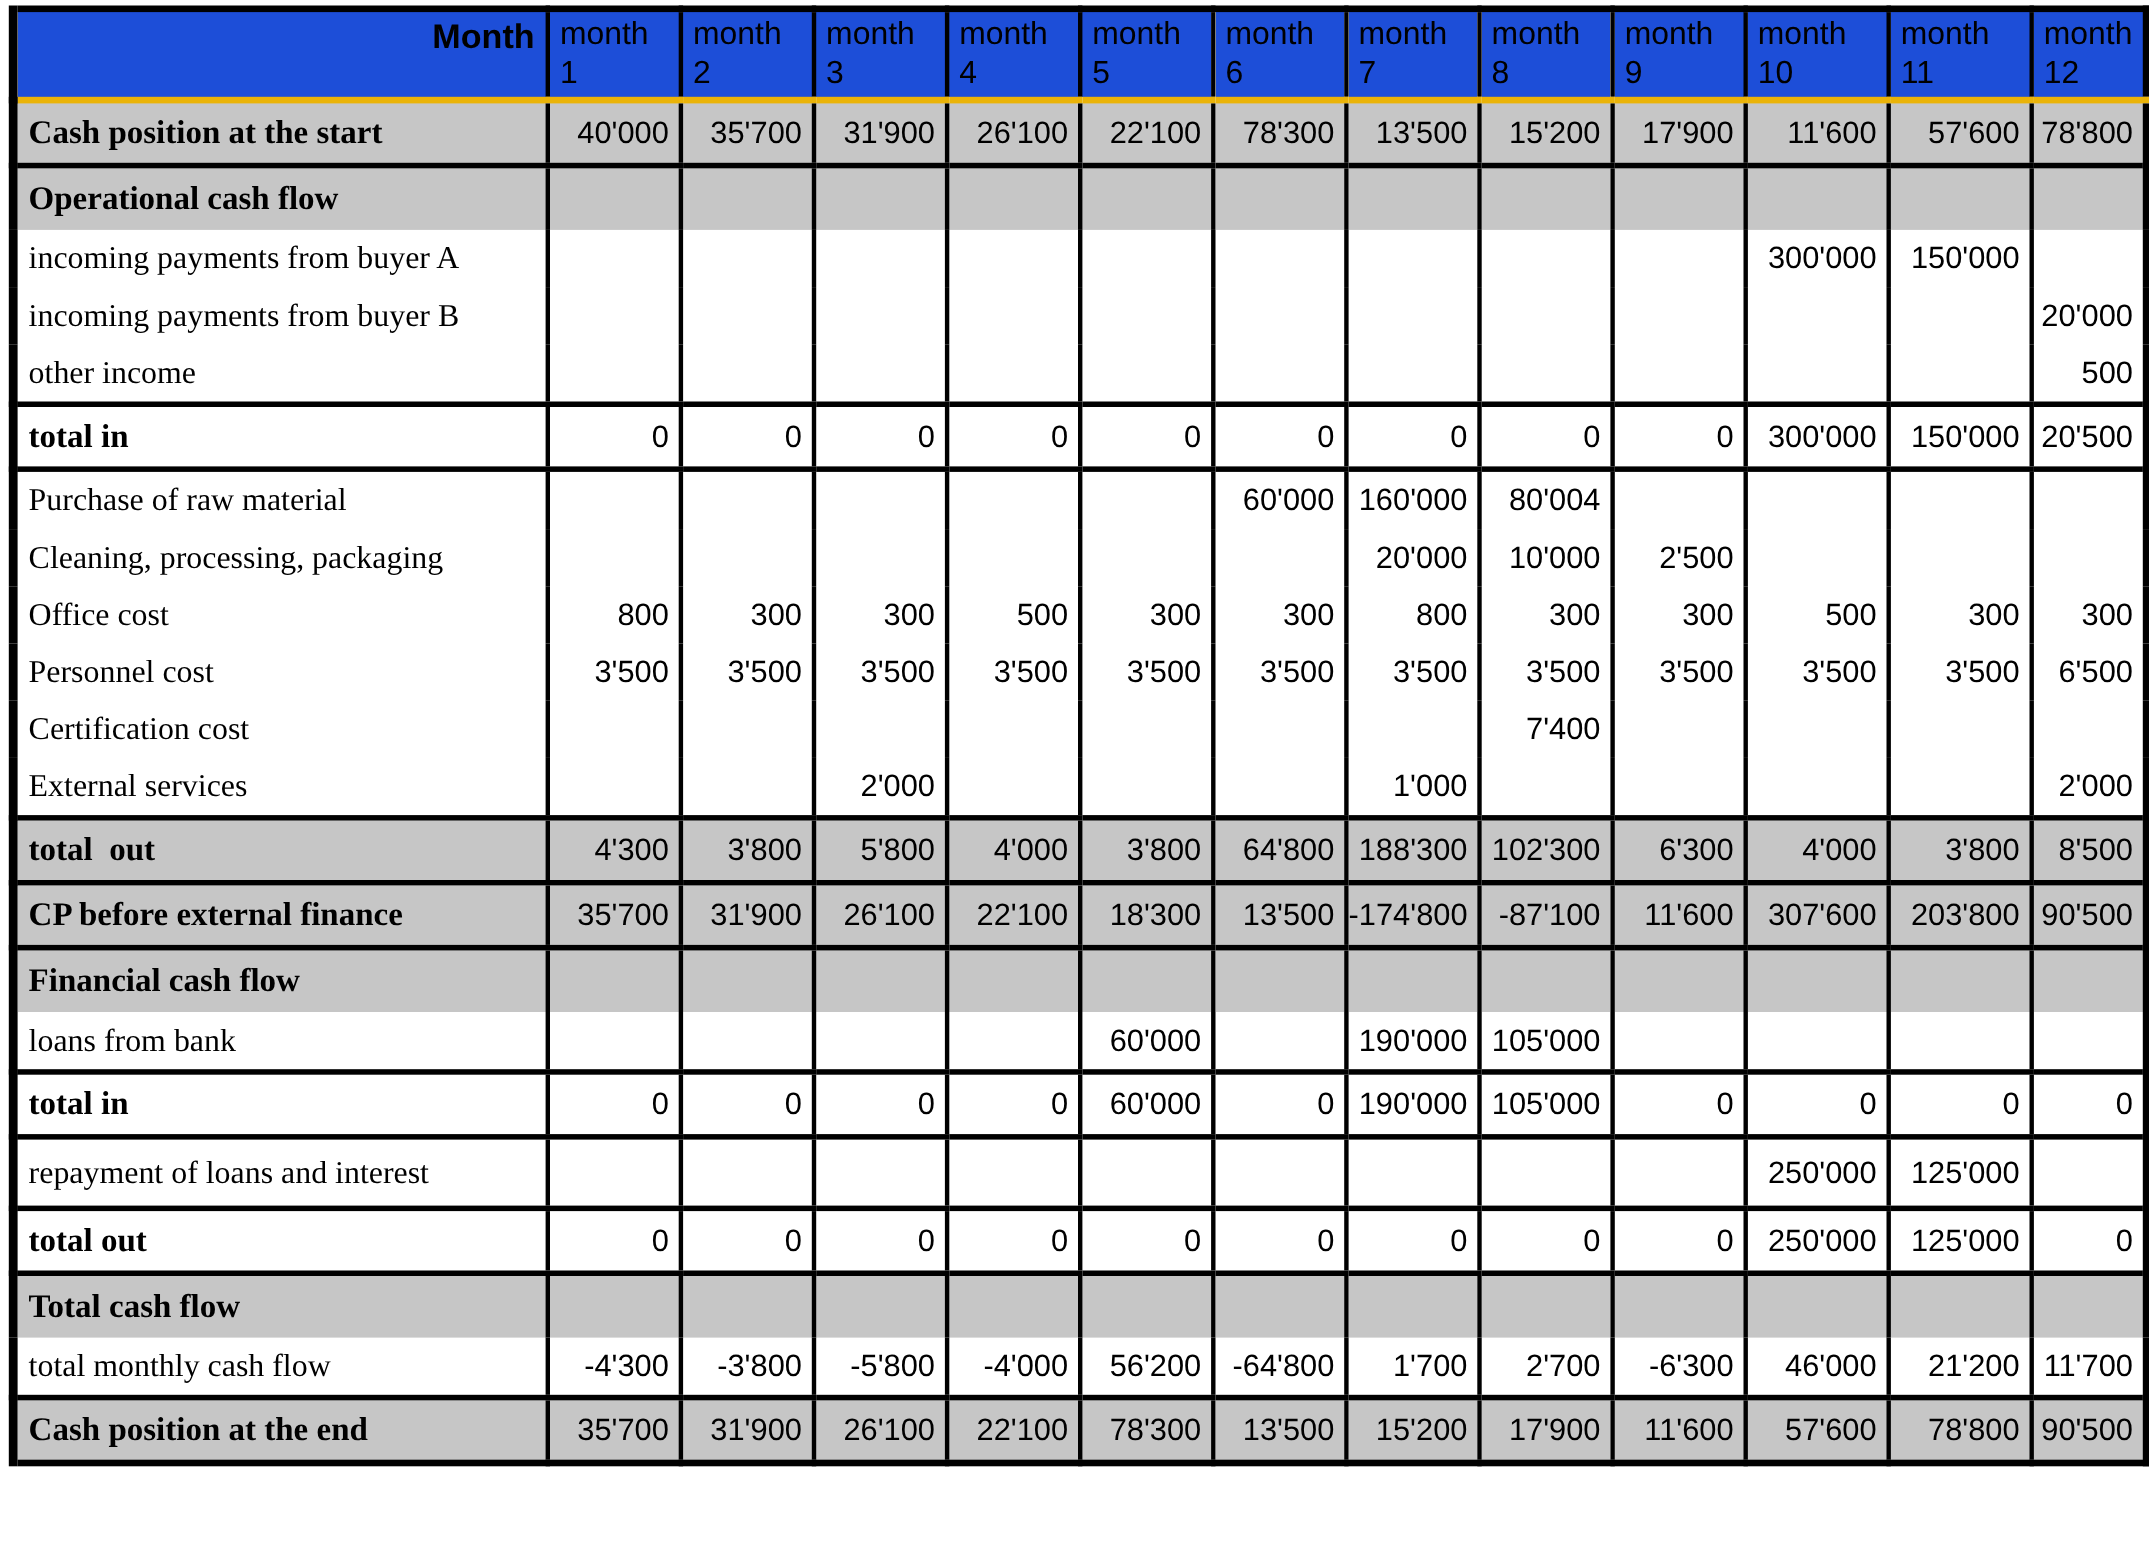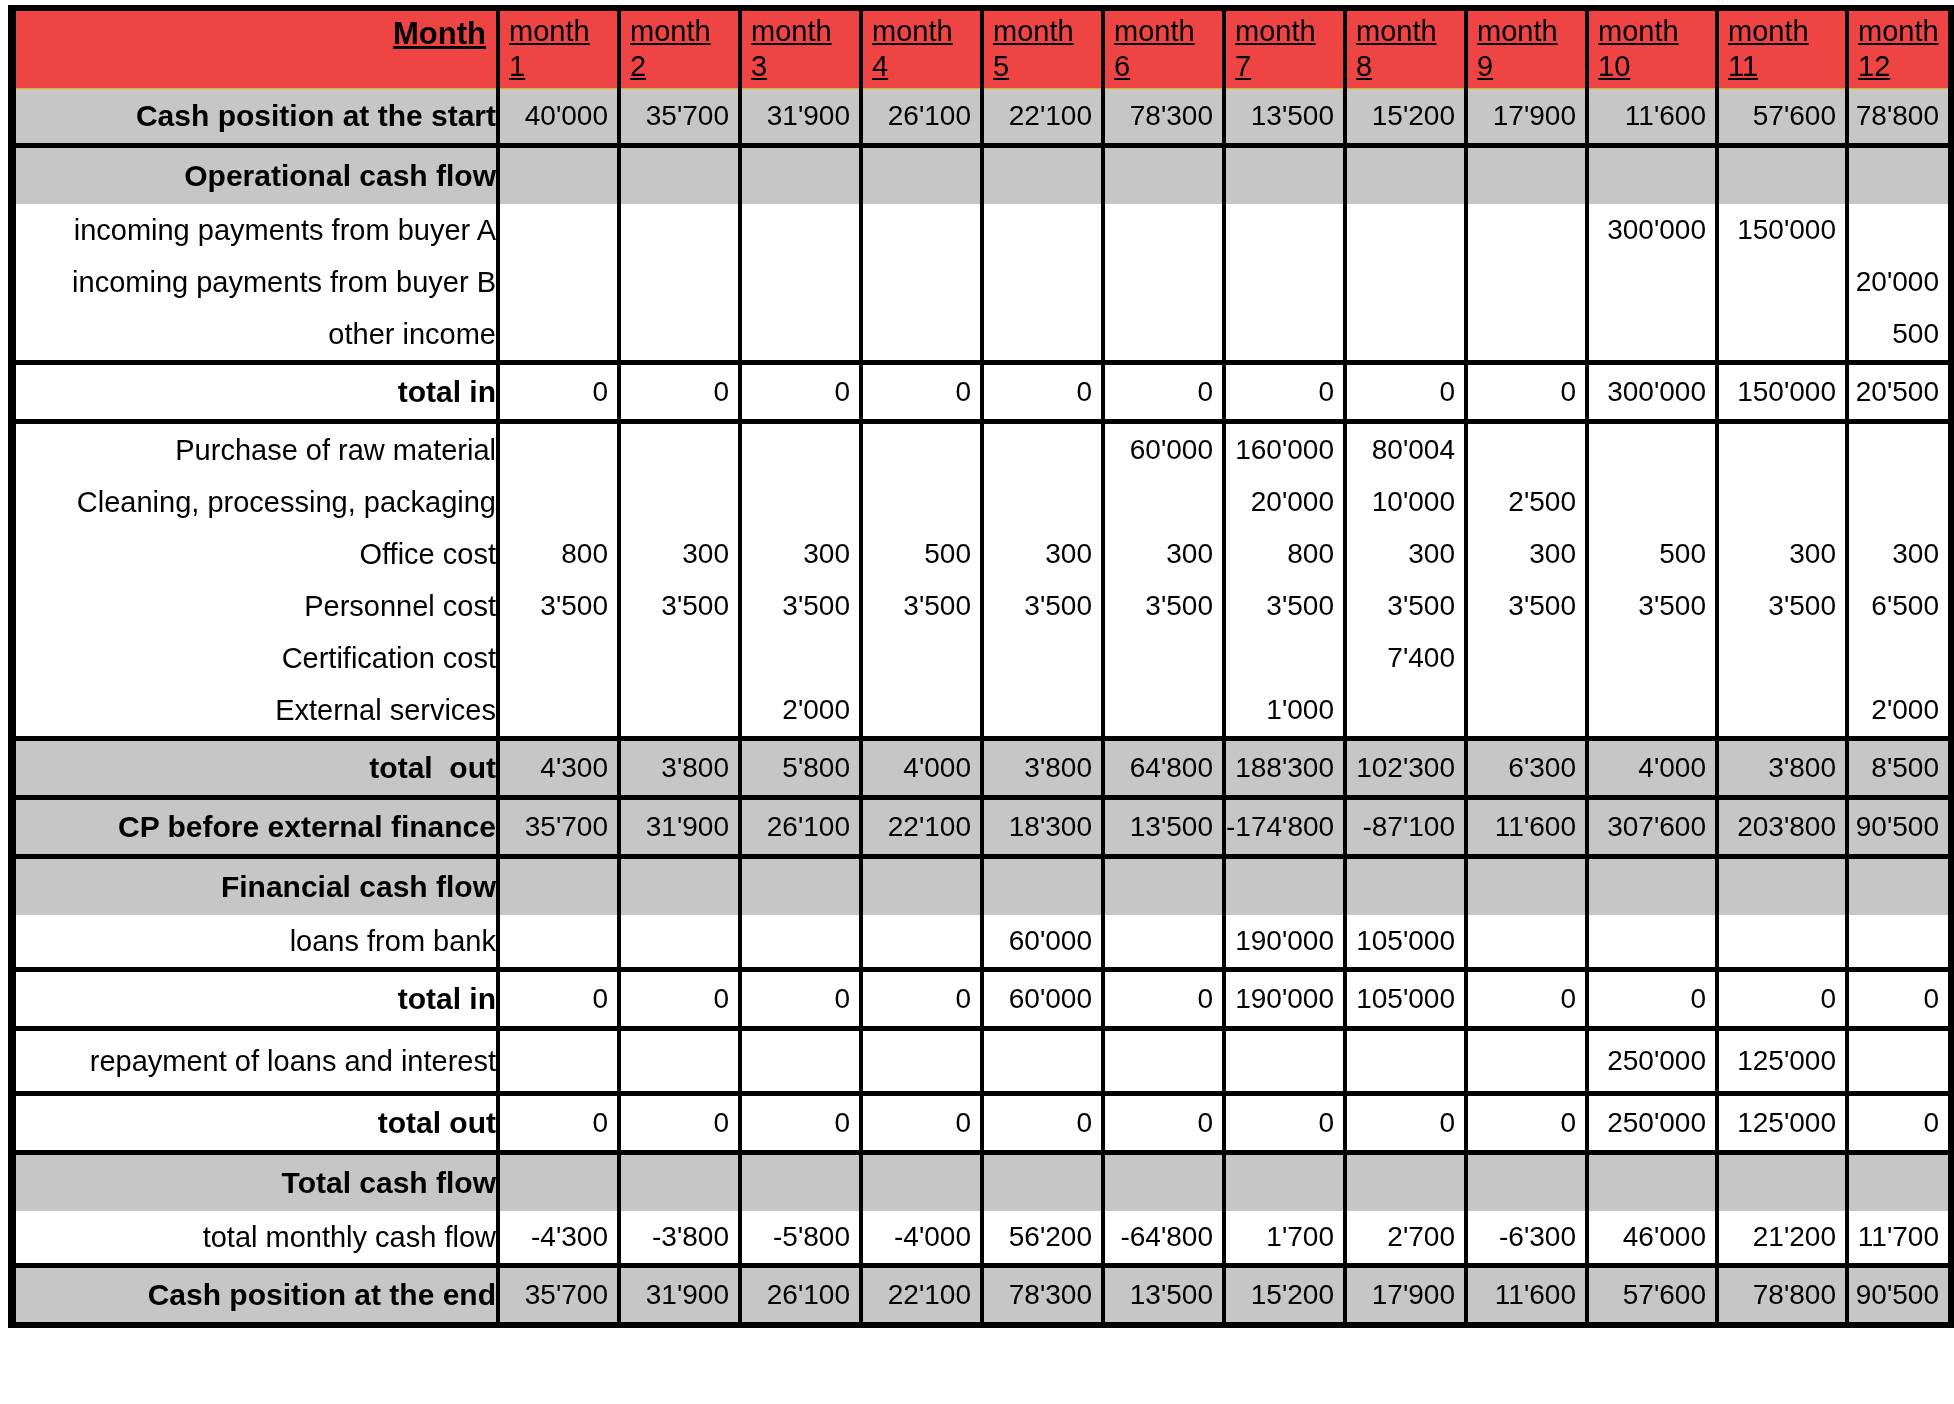--- a/index.html
+++ b/index.html
@@ -29,21 +29,21 @@
 
   th, td {
     border-left: 4px solid #000;
     border-right: 4px solid #000;
     padding: 0;
     overflow: hidden;
     vertical-align: middle;
   }
 
   
-  tr.header th { height: 72px; border-bottom: 1px solid #eab308; background: #ef4444; text-decoration: underline; }
+  tr.header th { height: 72px; border-bottom: 6px solid #eab308; background: #1d4ed8; }
   th.corner {
     text-align: right;
     vertical-align: top;
     font-size: 31px;
     font-weight: bold;
     padding: 5px 10px 0 0;
   }
   th.mh {
     text-align: left;
     vertical-align: top;
@@ -58,24 +58,25 @@
   tr.gray td, tr.band td { background: #c6c6c6; }
   tr.bt td { border-top: 5px solid #000; }
   tr.bb td { border-bottom: 5px solid #000; }
 
   tr.item  td { height: 52px; }
   tr.tall  td { height: 60px; }
   tr.band  td { height: 56px; }
   tr.total td, tr.gray td { height: 54px; }
 
   td.lbl {
-    text-align: right;
+    text-align: left;
     padding-left: 10px;
     font-size: 29px;
     white-space: pre;
+    font-family: Liberation Serif, serif;
   }
   tr.bold td.lbl, tr.band td.lbl, tr.total td.lbl { font-weight: bold; font-size: 30px; }
   td.val {
     text-align: right;
     padding-right: 9px;
     font-size: 28px;
   }
 </style>
 </head>
 <body>

